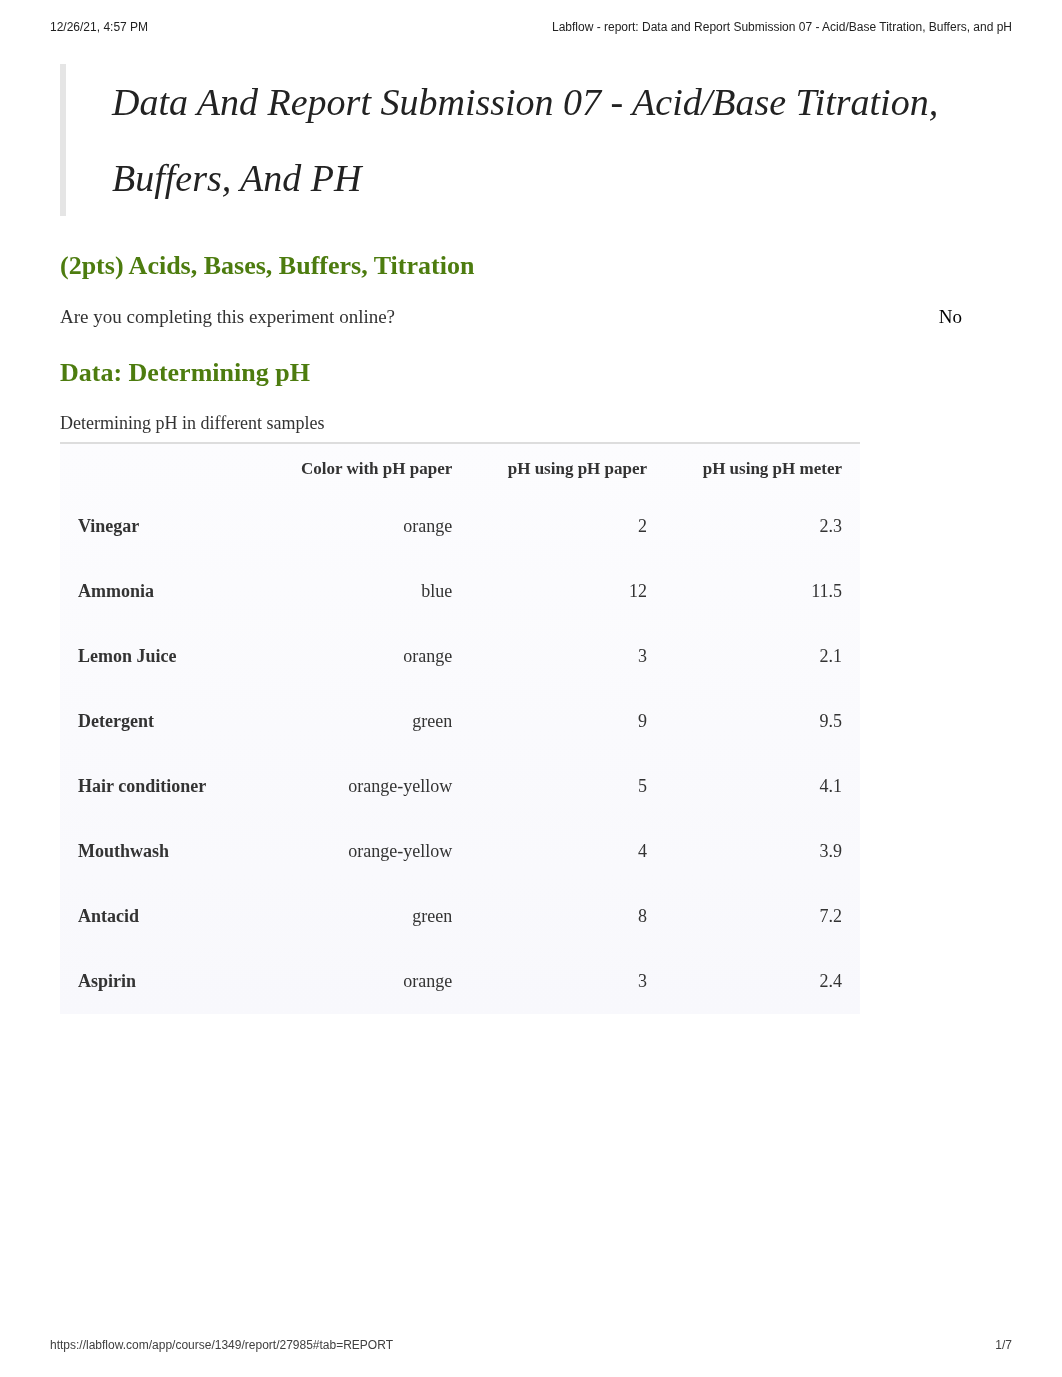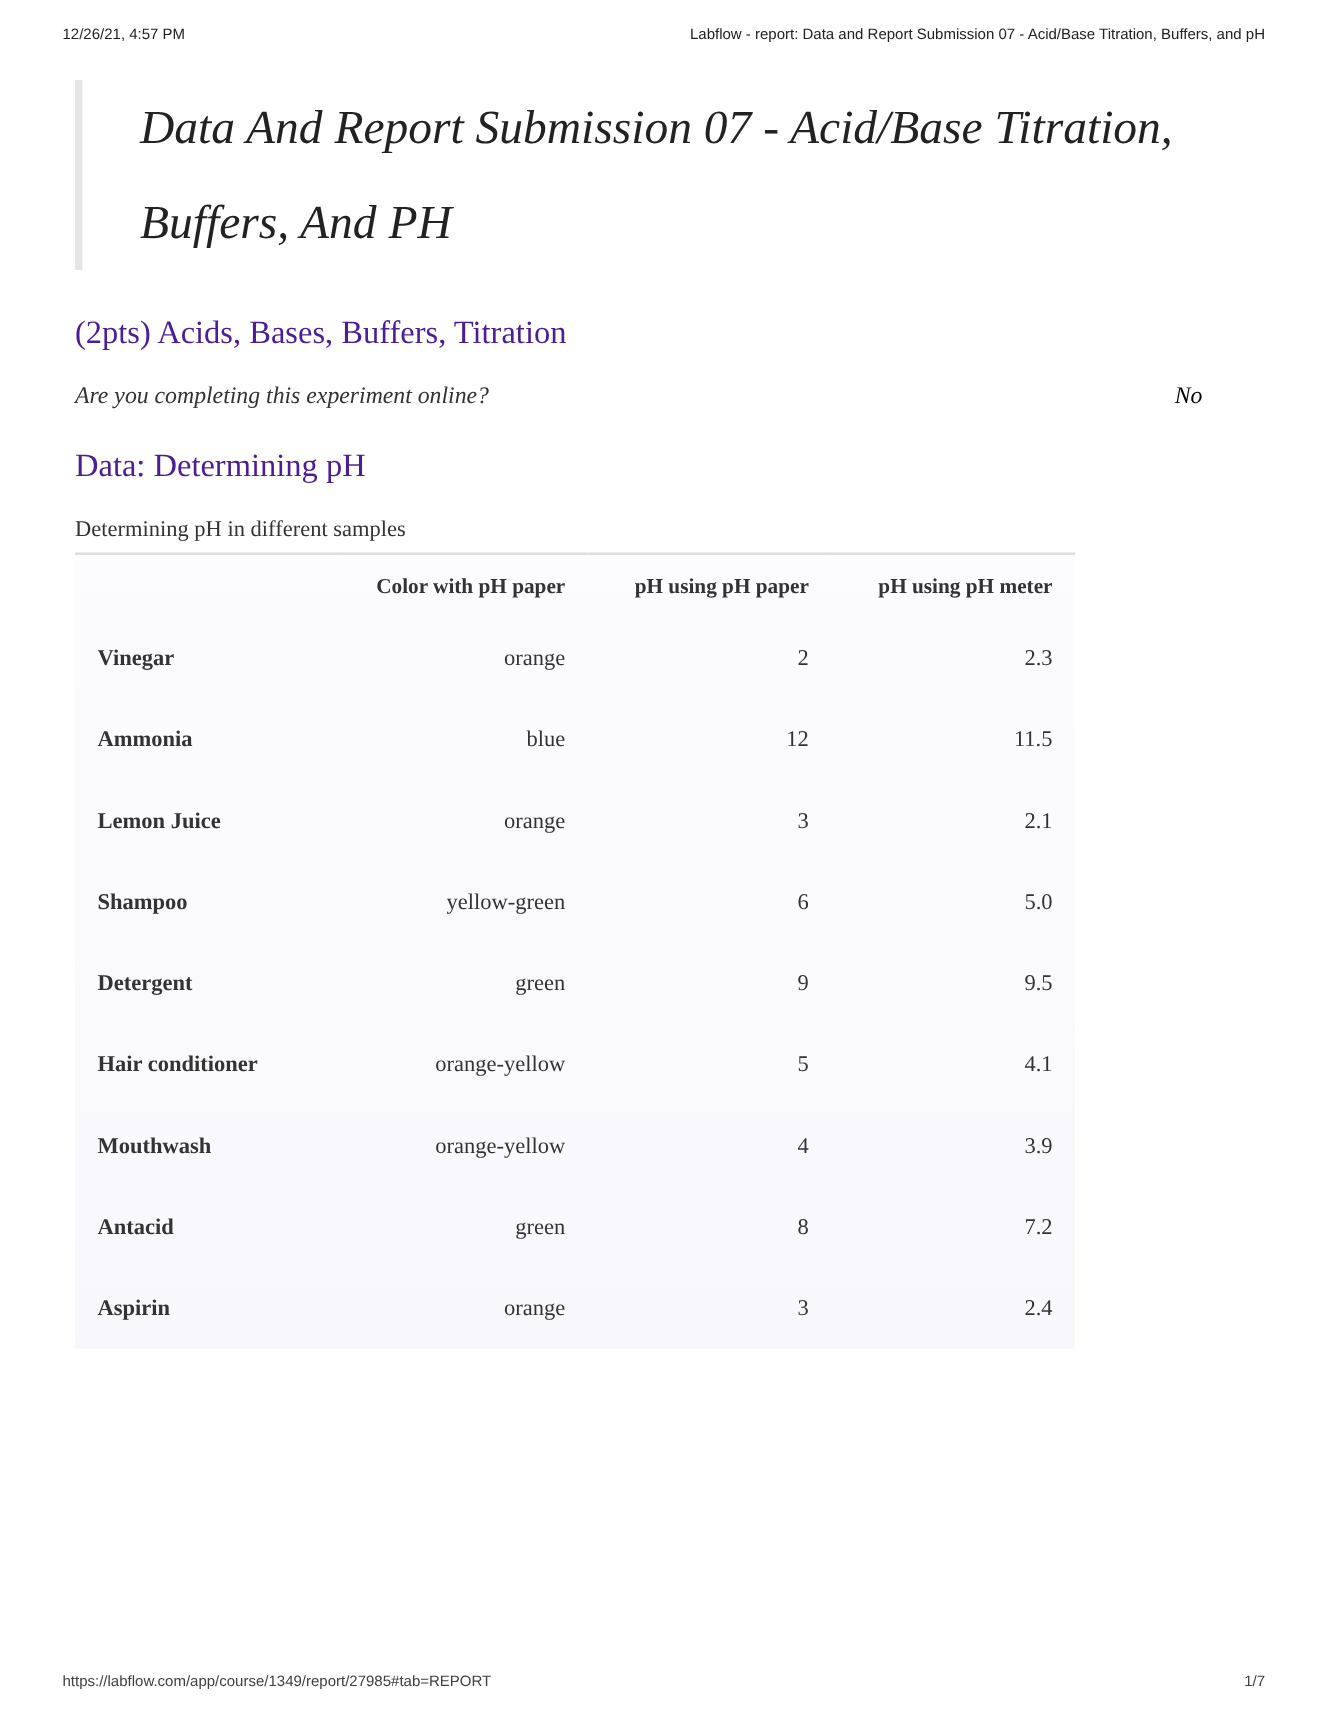--- a/index.html
+++ b/index.html
@@ -35,32 +35,31 @@
     }
     .main-title {
       font-size: 38px;
       font-weight: normal;
       color: #222;
       line-height: 2.0;
       font-family: Georgia, 'Times New Roman', serif;
     }
     .section-heading {
       font-size: 26px;
-      font-weight: normal;
-      color: #4c1d95;
+      font-weight: bold;
+      color: #4d7c0f;
       margin-top: 20px;
       margin-bottom: 25px;
       font-family: Georgia, 'Times New Roman', serif;
     }
     .question-row {
       display: flex;
       justify-content: space-between;
       align-items: flex-end;
       margin-bottom: 30px;
-      font-style: italic;
     }
     .question-text {
       font-size: 19px;
       color: #333;
       font-family: Georgia, 'Times New Roman', serif;
     }
     .question-answer {
       font-size: 19px;
       color: #000000;
       font-family: Georgia, 'Times New Roman', serif;
@@ -167,26 +166,20 @@
           <td>12</td>
           <td>11.5</td>
         </tr>
         <tr>
           <td>Lemon Juice</td>
           <td>orange</td>
           <td>3</td>
           <td>2.1</td>
         </tr>
         <tr>
-          <td>Shampoo</td>
-          <td>yellow-green</td>
-          <td>6</td>
-          <td>5.0</td>
-        </tr>
-        <tr>
           <td>Detergent</td>
           <td>green</td>
           <td>9</td>
           <td>9.5</td>
         </tr>
         <tr>
           <td>Hair conditioner</td>
           <td>orange-yellow</td>
           <td>5</td>
           <td>4.1</td>

